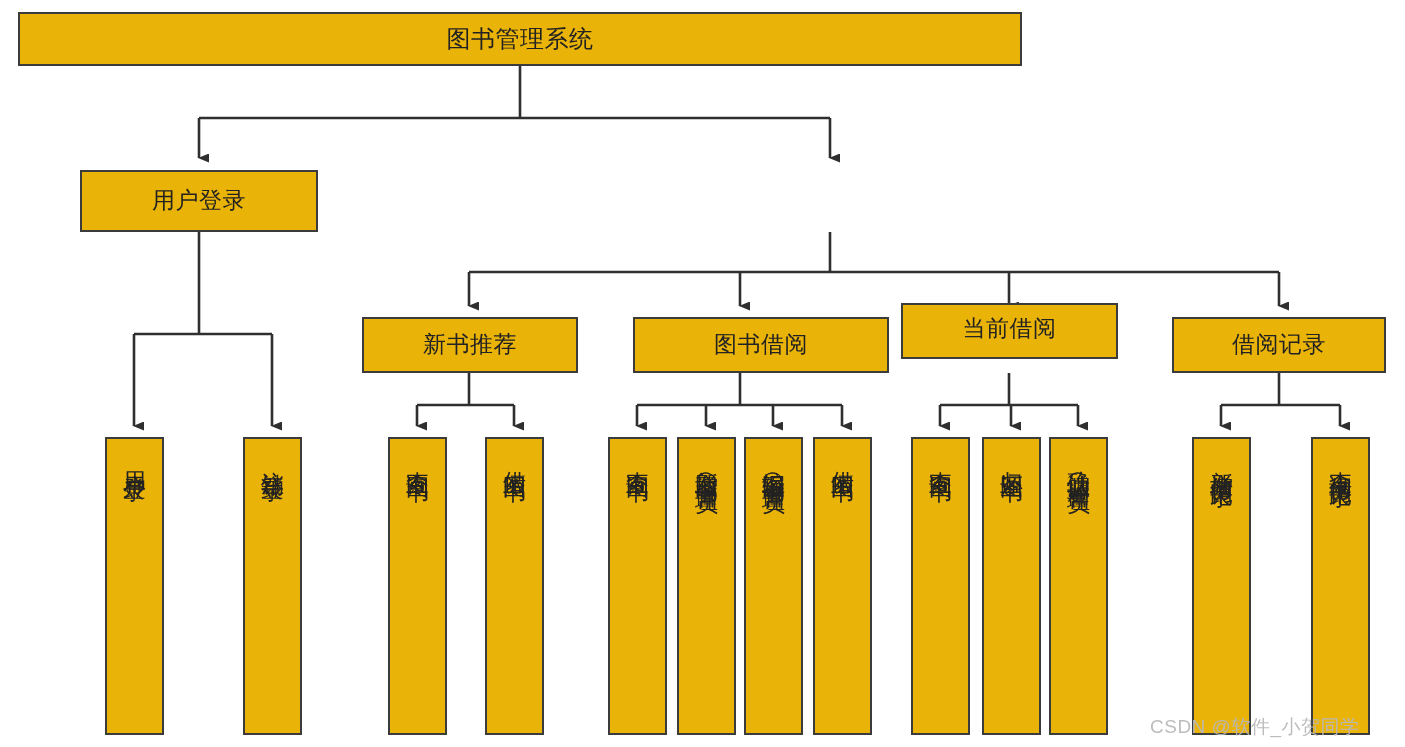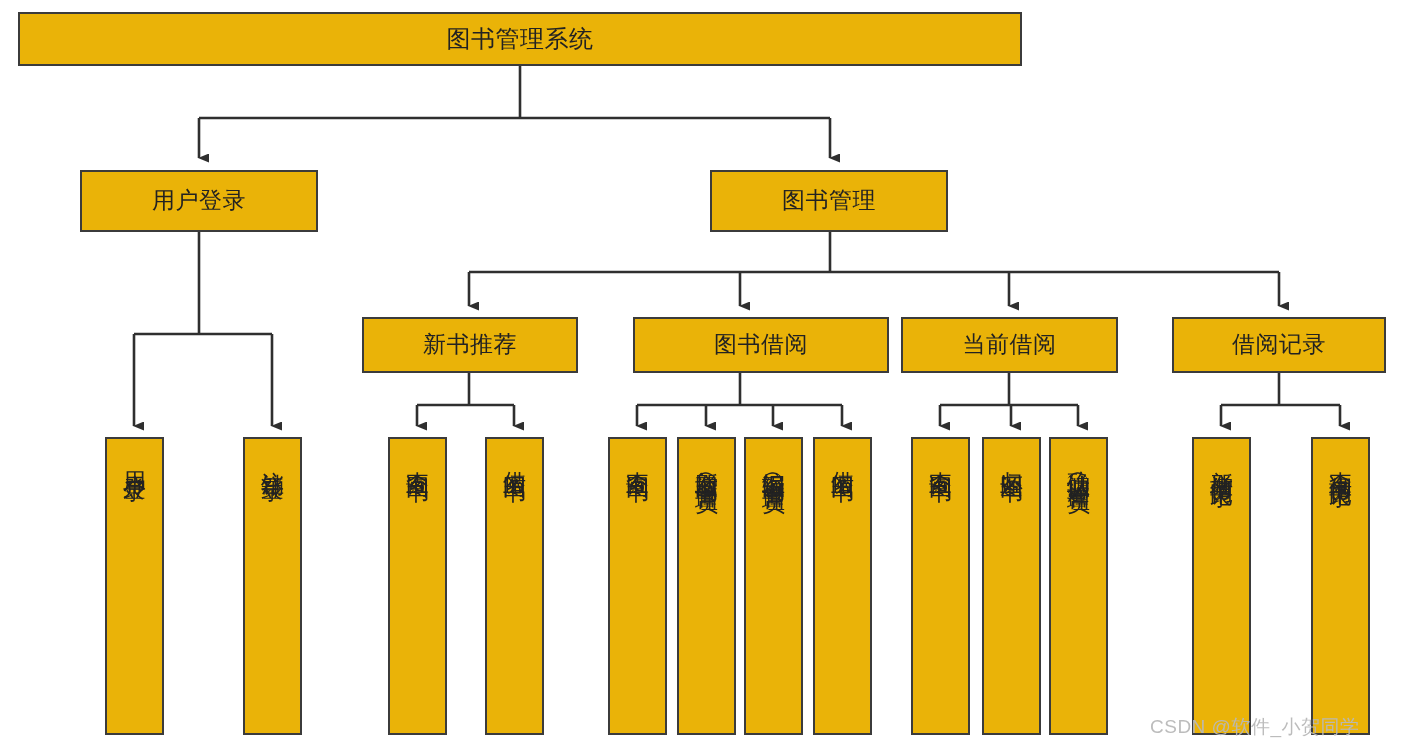--- a/index.html
+++ b/index.html
@@ -131,31 +131,28 @@
 
   <div class="node-layer">
 
     <div class="node horizontal root" style="left:18px; top:12px; width:1004px; height:54px;">
       <span class="node-label">图书管理系统</span>
     </div>
 
     <div class="node horizontal" style="left:80px; top:170px; width:238px; height:62px;">
       <span class="node-label">用户登录</span>
     </div>
-    <div class="node horizontal" style="left:710px; top:170px; width:238px; height:62px;">
-      <span class="node-label">图书管理</span>
-    </div>
 
     <div class="node horizontal" style="left:362px; top:317px; width:216px; height:56px;">
       <span class="node-label">新书推荐</span>
     </div>
     <div class="node horizontal" style="left:633px; top:317px; width:256px; height:56px;">
       <span class="node-label">图书借阅</span>
     </div>
-    <div class="node horizontal" style="left:901px; top:317px; width:217px; height:56px;">
+    <div class="node horizontal" style="left:901px; top:303px; width:217px; height:56px;font-family:Liberation Mono, monospace;">
       <span class="node-label">当前借阅</span>
     </div>
     <div class="node horizontal" style="left:1172px; top:317px; width:214px; height:56px;">
       <span class="node-label">借阅记录</span>
     </div>
 
     <div class="node vertical" style="left:105px; top:437px; width:59px; height:298px;">
       <span class="node-label">用户登录</span>
     </div>
     <div class="node vertical" style="left:243px; top:437px; width:59px; height:298px;">

